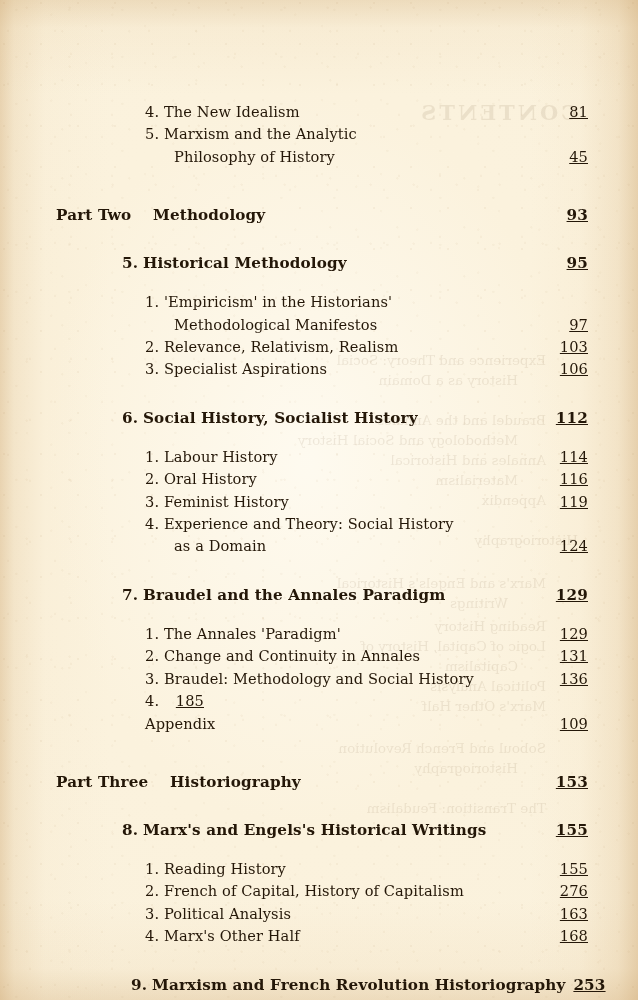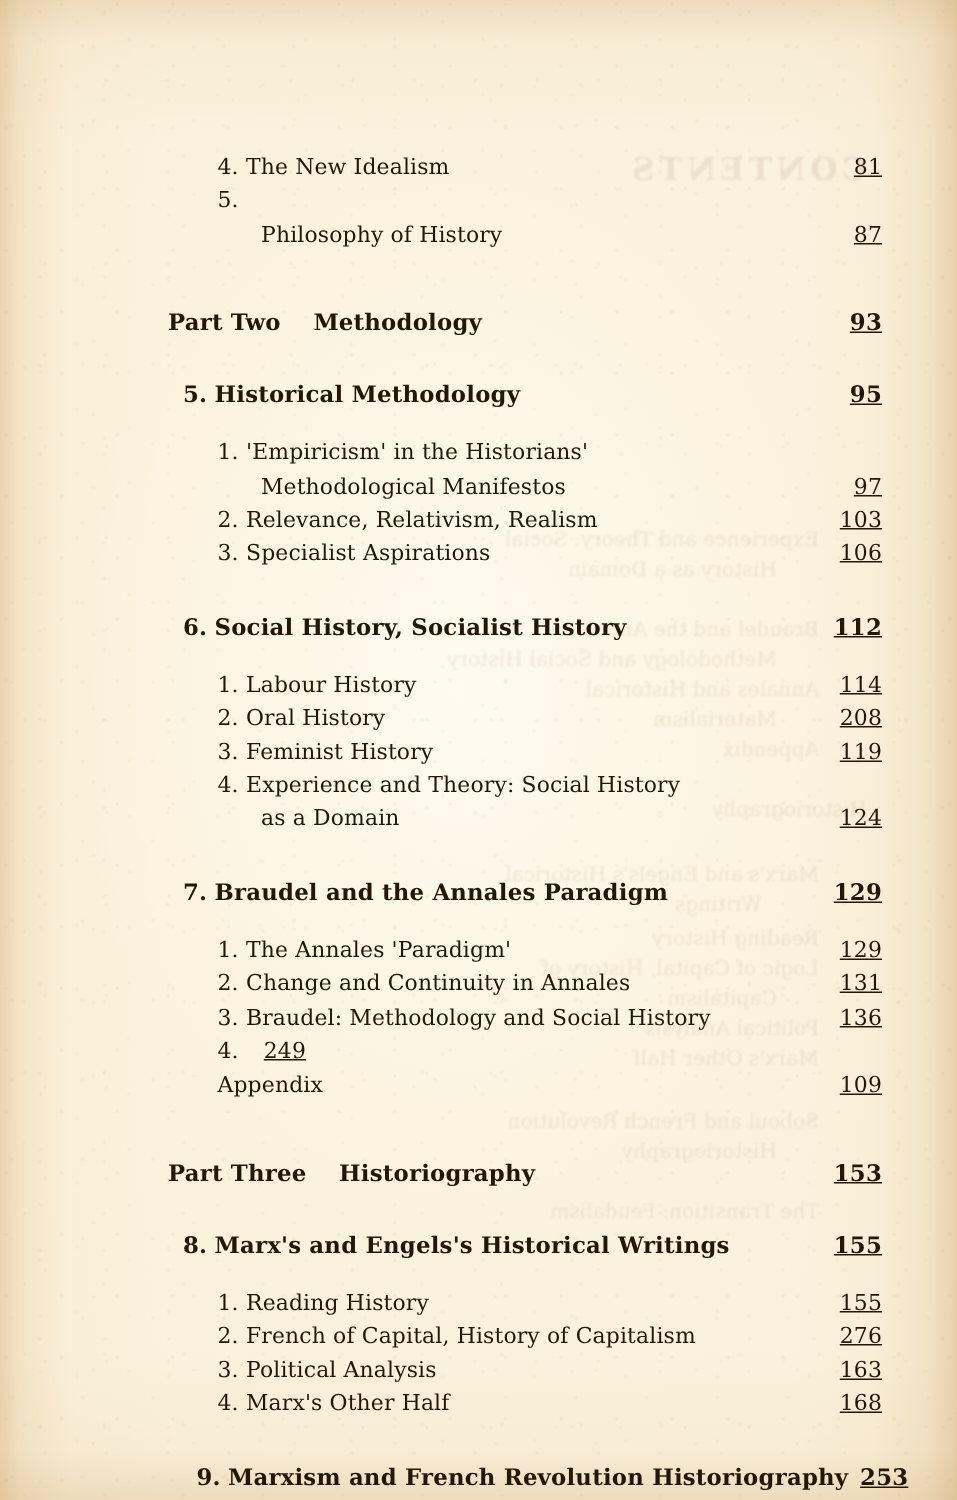--- a/index.html
+++ b/index.html
@@ -139,21 +139,21 @@
     padding-left: 122px;
     padding-right: 50px;
     line-height: 22px;
     letter-spacing: .15px;
   }
   .chap .num { width: 21px; }
 
   .part {                     
     font-size: 15.2px;
     font-weight: bold;
-    padding-left: 112px;
+    padding-left: 56px;
     padding-right: 50px;
     line-height: 22px;
     letter-spacing: .15px;
   }
   .part .txt { padding-left: 0; }
 
   
   .indent9      { padding-left: 131px; }
 
   .gap-xl { margin-top: 36px; }
@@ -190,25 +190,26 @@
     </div>
 
   <div id="toc" style="padding-top: 101px;">
       <div class="row sub">
         <span class="num">4.</span>
         <span class="txt">The New Idealism</span>
         <span class="pg">81</span>
       </div>
       <div class="row sub">
         <span class="num">5.</span>
+        <span class="txt">Marxism and the Analytic</span>
         <span class="pg"></span>
       </div>
       <div class="row sub cont">
         <span class="txt">Philosophy of History</span>
-        <span class="pg">87</span>
+        <span class="pg">45</span>
       </div>
       <div class="row part gap-xl">
         <span class="txt">Part Two    Methodology</span>
         <span class="pg">93</span>
       </div>
       <div class="row chap gap-lg">
         <span class="num">5.</span>
         <span class="txt">Historical Methodology</span>
         <span class="pg">95</span>
       </div>
@@ -237,21 +238,21 @@
         <span class="pg">112</span>
       </div>
       <div class="row sub gap-md">
         <span class="num">1.</span>
         <span class="txt">Labour History</span>
         <span class="pg">114</span>
       </div>
       <div class="row sub">
         <span class="num">2.</span>
         <span class="txt">Oral History</span>
-        <span class="pg">208</span>
+        <span class="pg">116</span>
       </div>
       <div class="row sub">
         <span class="num">3.</span>
         <span class="txt">Feminist History</span>
         <span class="pg">119</span>
       </div>
       <div class="row sub">
         <span class="num">4.</span>
         <span class="txt">Experience and Theory: Social History</span>
         <span class="pg"></span>
@@ -275,21 +276,21 @@
         <span class="txt">Change and Continuity in Annales</span>
         <span class="pg">131</span>
       </div>
       <div class="row sub">
         <span class="num">3.</span>
         <span class="txt">Braudel: Methodology and Social History</span>
         <span class="pg">136</span>
       </div>
       <div class="row sub">
         <span class="num">4.</span>
-        <span class="pg">249</span>
+        <span class="pg">185</span>
       </div>
       <div class="row sub noNum">
         <span class="txt">Appendix</span>
         <span class="pg">109</span>
       </div>
       <div class="row part gap-xl">
         <span class="txt">Part Three    Historiography</span>
         <span class="pg">153</span>
       </div>
       <div class="row chap gap-lg">

